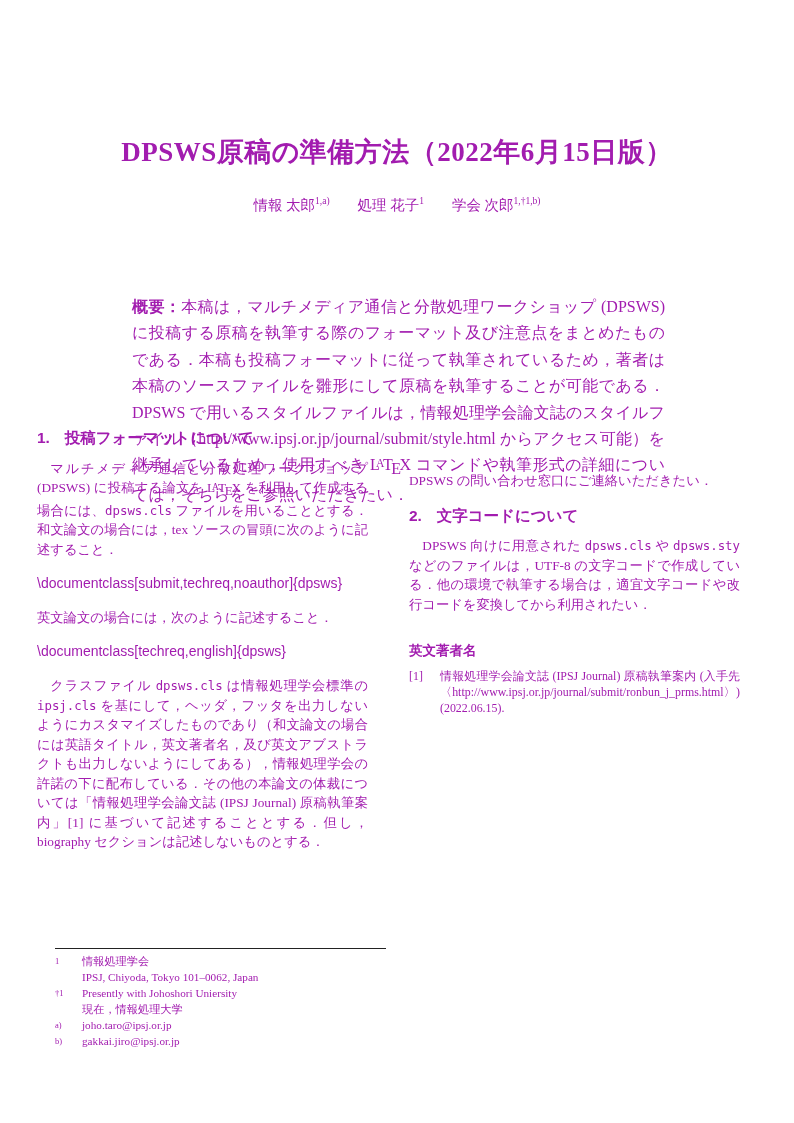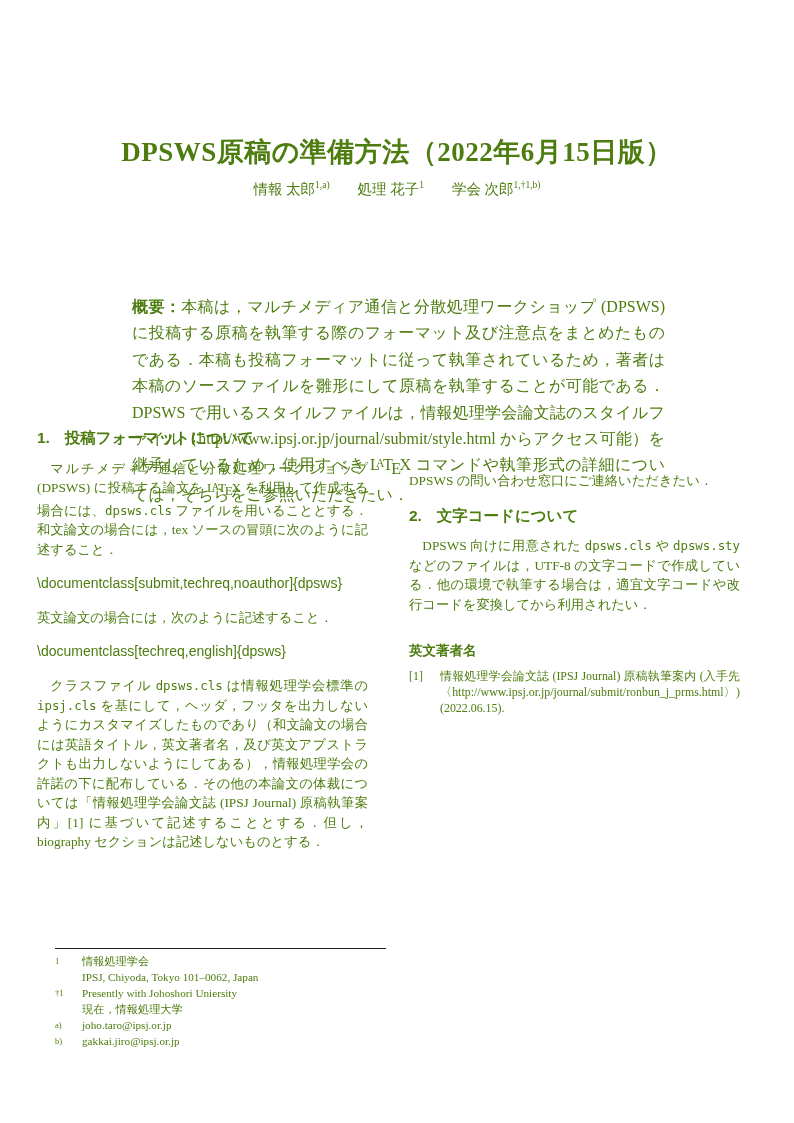--- a/index.html
+++ b/index.html
@@ -1,33 +1,33 @@
 <!DOCTYPE html>
 <html><head>
 <meta charset="utf-8">
 <style>
   html,body { margin:0; padding:0; background:#ffffff; }
   .page {
     position:relative;
     width:794px; height:1123px;
     background:#ffffff;
-    color:#4d7c0f;
+    color:#a21caf;
     font-family:"Liberation Serif","DejaVu Serif",serif;
     overflow:hidden;
     margin:0 auto;
   }
   .doc-title {
     position:absolute; top:134px; left:0; width:100%;
     text-align:center;
     font-size:27px; font-weight:bold;
     letter-spacing:0.5px;
     margin:0;
   }
   .author-line {
-    position:absolute; top:180px; left:0; width:100%;
+    position:absolute; top:196px; left:0; width:100%;
     text-align:center;
     font-size:14.5px;
   }
   .author { margin:0 14px; white-space:nowrap; }
   .author sup { font-size:9.5px; }
   .abstract {
     position:absolute; top:258px; left:132px; width:533px;
     font-size:16px; line-height:1.65;
     text-align:justify;
     overflow-wrap:anywhere;

